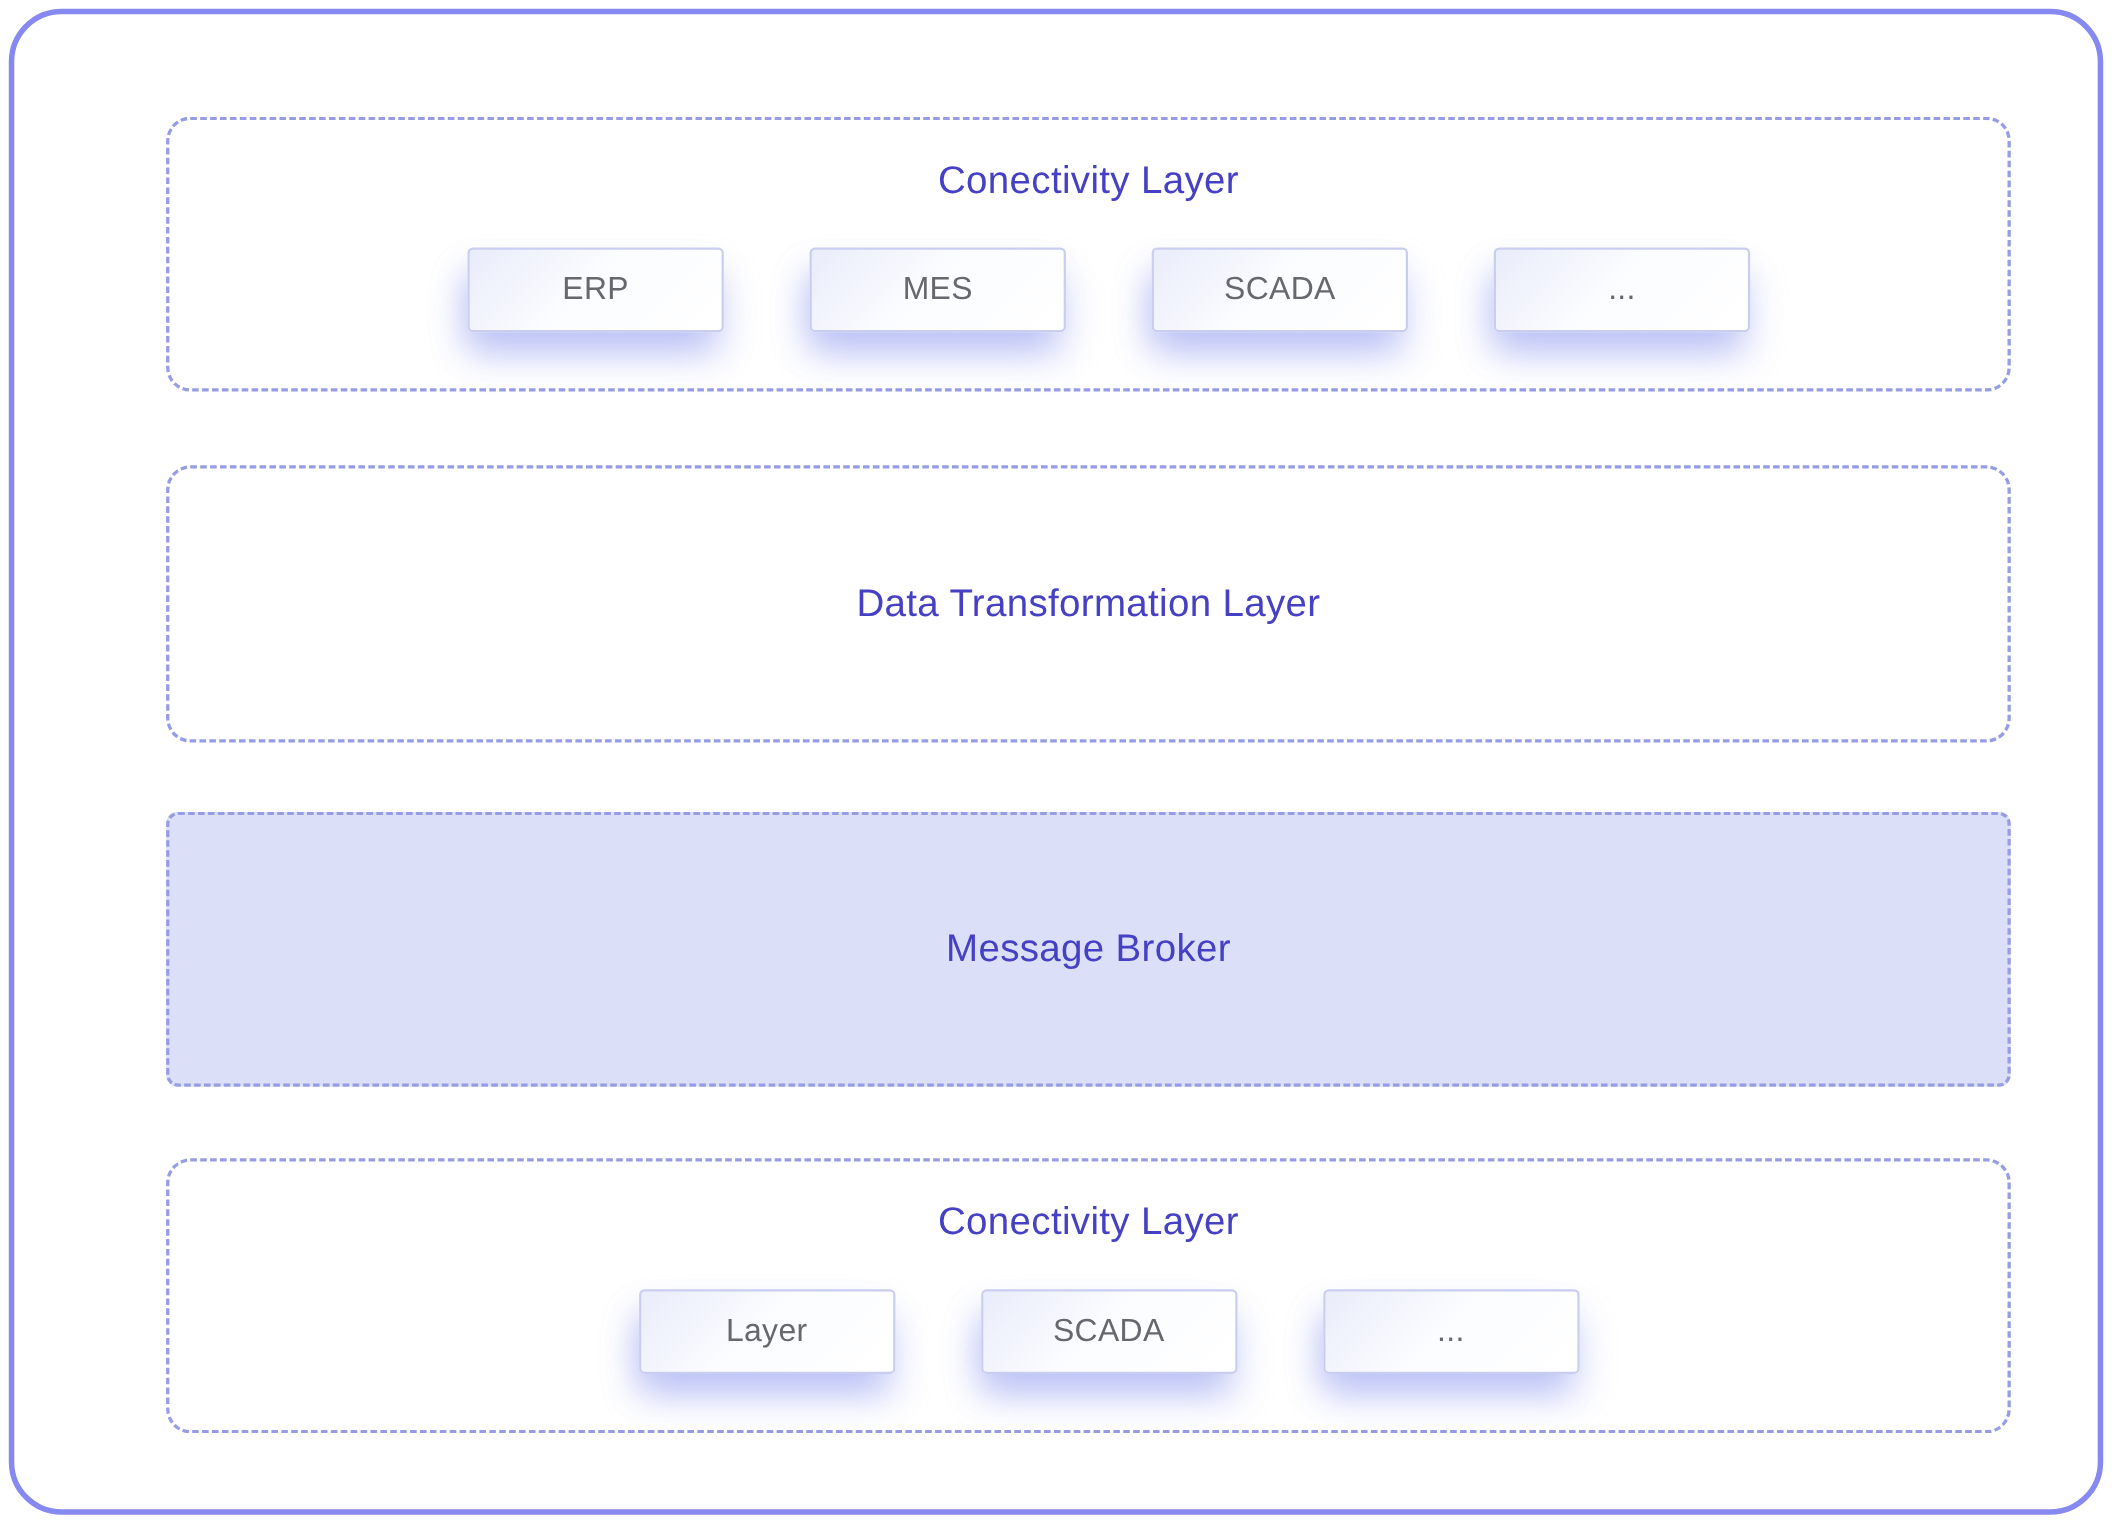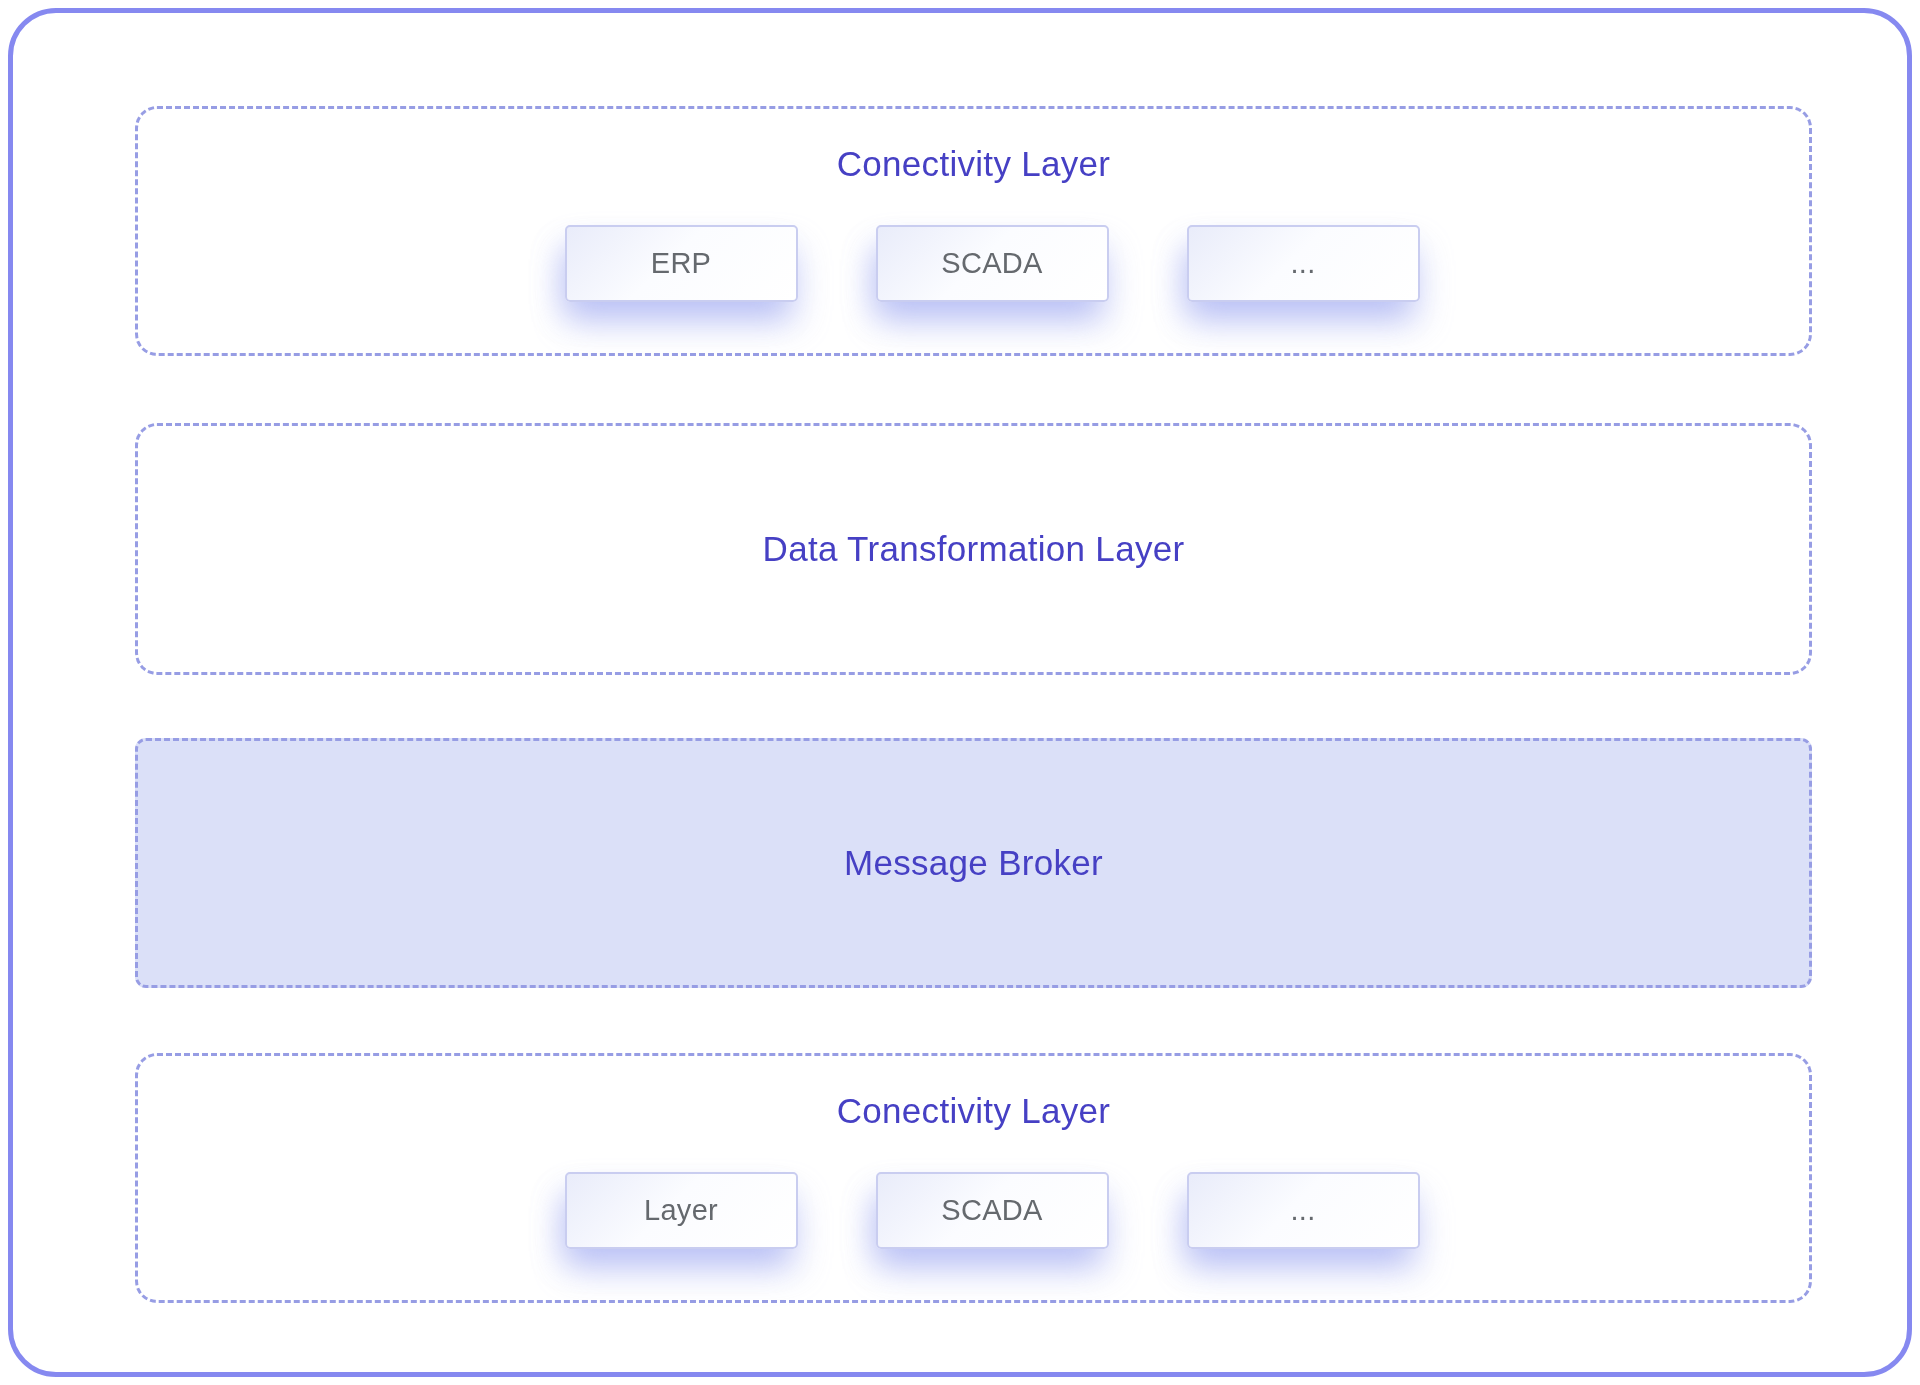--- a/index.html
+++ b/index.html
@@ -20,21 +20,21 @@
     left: 8px;
     top: 8px;
     right: 8px;
     bottom: 8px;
     border: 5px solid #8689f0;
     border-radius: 48px;
     background: #ffffff;
   }
   .layer {
     position: absolute;
-    left: 122px;
+    left: 138px;
     width: 1677px;
     border: 3px dashed #979de4;
     border-radius: 22px;
     box-sizing: border-box;
     display: flex;
     flex-direction: column;
     align-items: center;
   }
   .layer-title {
     font-size: 35px;
@@ -86,20 +86,21 @@
 </head>
 <body>
 
 <div class="canvas">
   <div class="outer-frame">
 
     <section class="layer layer-1 top-title">
       <div class="layer-title">Conectivity Layer</div>
       <div class="box-row">
         <div class="node-box">ERP</div>
+        <div class="node-box">MES</div>
         <div class="node-box">SCADA</div>
         <div class="node-box">...</div>
       </div>
     </section>
 
     <section class="layer layer-2 center-title">
       <div class="layer-title">Data Transformation Layer</div>
     </section>
 
     <section class="layer layer-3 center-title">

